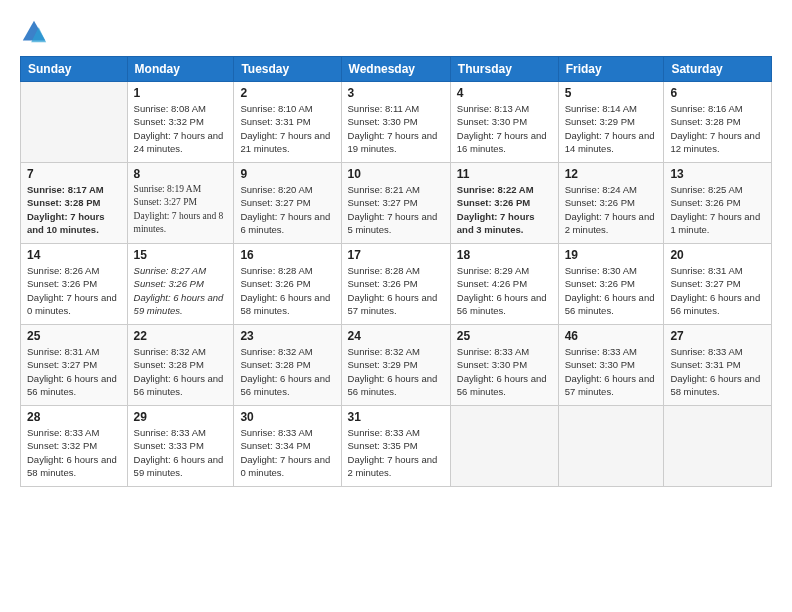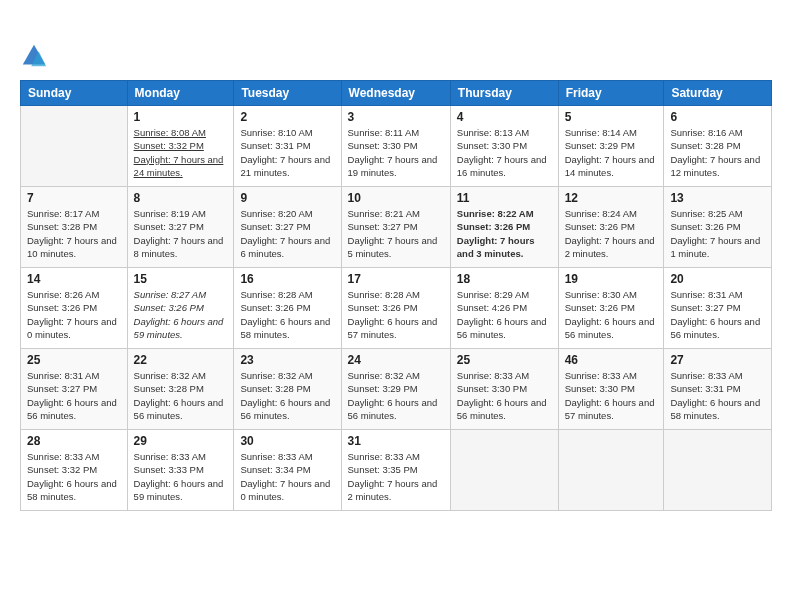--- a/index.html
+++ b/index.html
@@ -7,21 +7,20 @@
       width: 792px;
       height: 612px;
       font-family: Arial, sans-serif;
       background: #fff;
       overflow: hidden;
     }
     .page {
       width: 792px;
       height: 527px;
       padding: 18px 20px 10px 20px;
-      margin-top: 24px;
     }
     .header {
       display: flex;
       justify-content: space-between;
       align-items: flex-start;
       margin-bottom: 10px;
     }
     .logo {
       display: flex;
       align-items: center;
@@ -117,21 +116,21 @@
           <th>Friday</th>
           <th>Saturday</th>
         </tr>
     </thead>
     <tbody id="calendar-body">
     <tr>
           <td class="empty-cell"></td>
           <td>
             <div class="cell-content">
               <div class="day-number">1</div>
-              <div class="cell-info" style="white-space: pre-line; text-decoration: underline;">Sunrise: 8:08 AM
+              <div class="cell-info" style="white-space: pre-line;">Sunrise: 8:08 AM
 Sunset: 3:32 PM
 Daylight: 7 hours and 24 minutes.</div>
             </div>
           </td>
           <td>
             <div class="cell-content">
               <div class="day-number">2</div>
               <div class="cell-info" style="white-space: pre-line;">Sunrise: 8:10 AM
 Sunset: 3:31 PM
 Daylight: 7 hours and 21 minutes.</div>
@@ -167,29 +166,29 @@
               <div class="cell-info" style="white-space: pre-line;">Sunrise: 8:16 AM
 Sunset: 3:28 PM
 Daylight: 7 hours and 12 minutes.</div>
             </div>
           </td>
         </tr>
         <tr>
           <td>
             <div class="cell-content">
               <div class="day-number">7</div>
-              <div class="cell-info" style="white-space: pre-line;">Sunrise: 8:17 AM
+              <div class="cell-info" style="white-space: pre-line; font-weight: bold;">Sunrise: 8:17 AM
 Sunset: 3:28 PM
 Daylight: 7 hours and 10 minutes.</div>
             </div>
           </td>
           <td>
             <div class="cell-content">
               <div class="day-number">8</div>
-              <div class="cell-info" style="white-space: pre-line;">Sunrise: 8:19 AM
+              <div class="cell-info" style="white-space: pre-line; font-family: Liberation Serif, serif;">Sunrise: 8:19 AM
 Sunset: 3:27 PM
 Daylight: 7 hours and 8 minutes.</div>
             </div>
           </td>
           <td>
             <div class="cell-content">
               <div class="day-number">9</div>
               <div class="cell-info" style="white-space: pre-line;">Sunrise: 8:20 AM
 Sunset: 3:27 PM
 Daylight: 7 hours and 6 minutes.</div>

